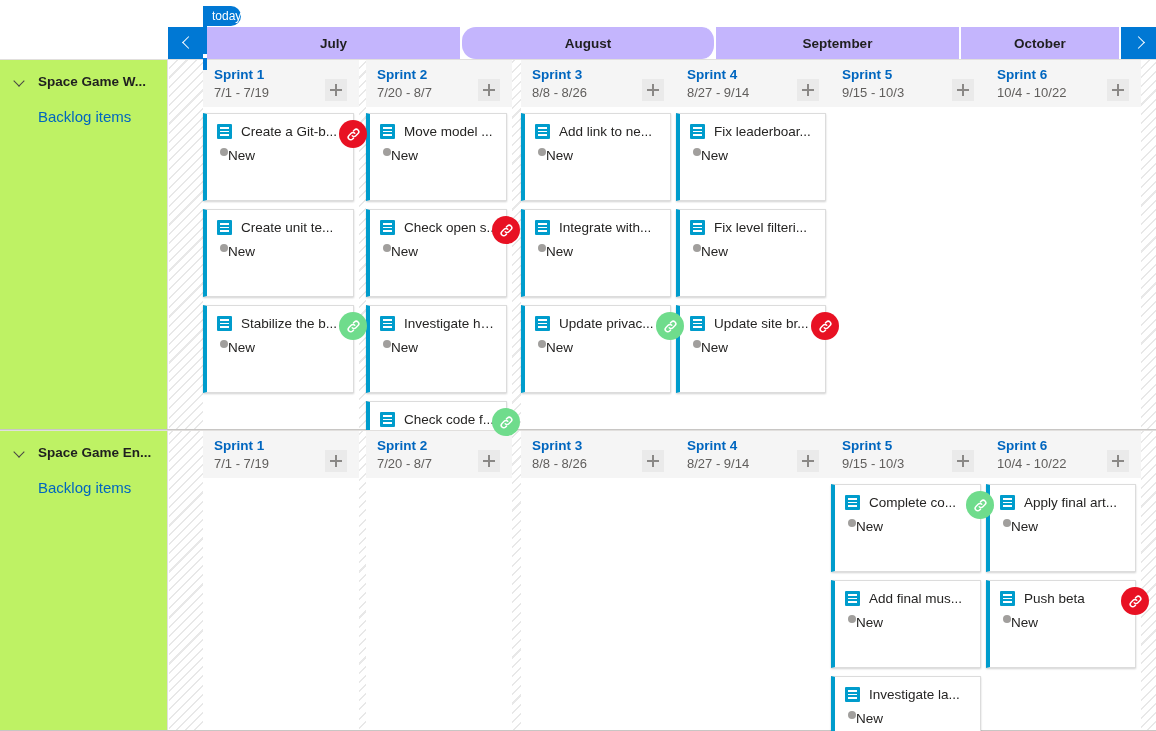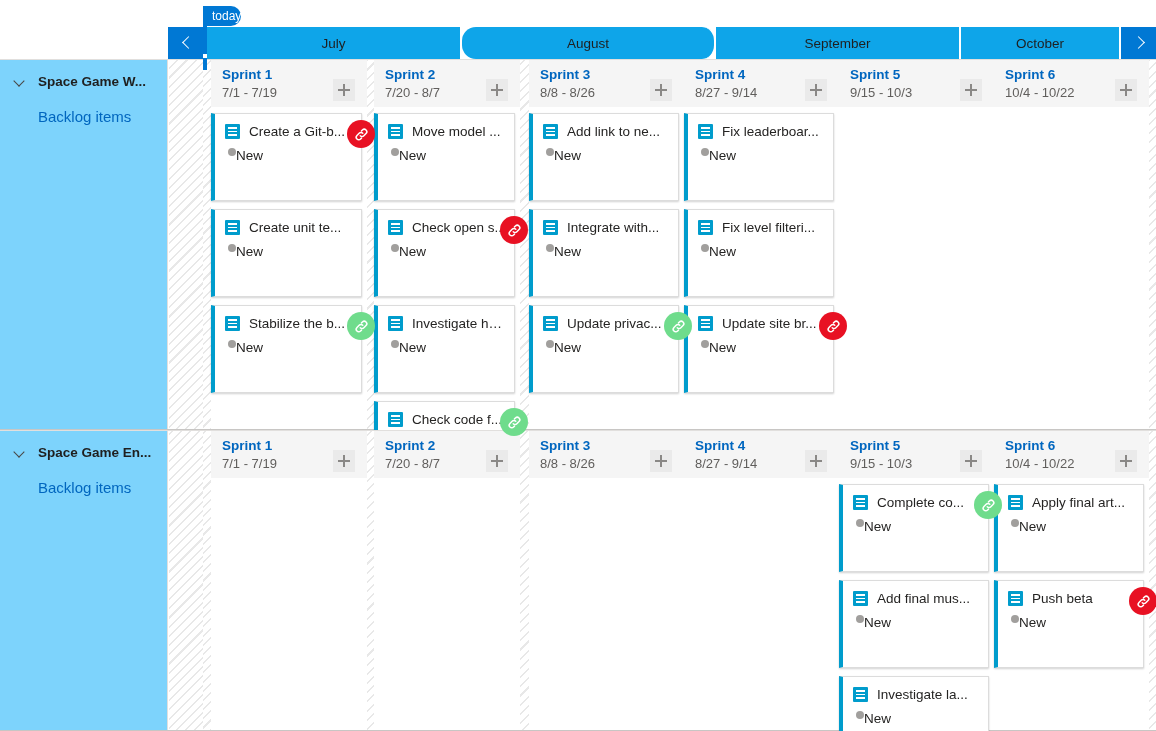--- a/index.html
+++ b/index.html
@@ -125,27 +125,28 @@
 
   .months {
     position: absolute;
     left: 207px; top: 0;
     width: 914px; height: 32px;
   }
   .month {
     position: absolute;
     top: 0;
     height: 32px;
-    background: #0ea5e9;
+    background: #c4b5fd;
     color: #1f1f1f;
     font-size: 13.5px;
     display: flex;
     align-items: center;
     justify-content: center;
     border-right: 2px solid #ffffff;
+    font-weight: bold;
   }
 
   
   .body {
     position: absolute;
     left: 0; top: 59px;
     width: 1156px;
     height: 672px;
   }
 
@@ -157,21 +158,21 @@
     border-bottom: 1px solid #c8c6c4;
     background: #ffffff;
   }
 
   
   .team-pane {
     position: absolute;
     left: 0; top: 0;
     width: 168px;
     height: 100%;
-    background: #7dd3fc;
+    background: #bef264;
     border-right: 1px solid #e1dfdd;
     padding: 10px 0 0 0;
   }
   .team-name {
     display: flex;
     align-items: center;
     padding-left: 12px;
     font-size: 13.5px;
     font-weight: bold;
     color: #1f1f1f;
@@ -215,21 +216,20 @@
   .sprint-col {
     position: absolute;
     top: 0;
     height: 100%;
   }
   .sprint-col .col-inner {
     position: absolute;
     left: 0; top: 0;
     width: 100%; height: 100%;
     background: #ffffff;
-    margin-left: 8px;
   }
   .sprint-head {
     position: relative;
     height: 47px;
     background: #f5f5f5;
     padding: 7px 0 0 11px;
   }
   .sprint-title {
     font-size: 13.5px;
     font-weight: bold;

